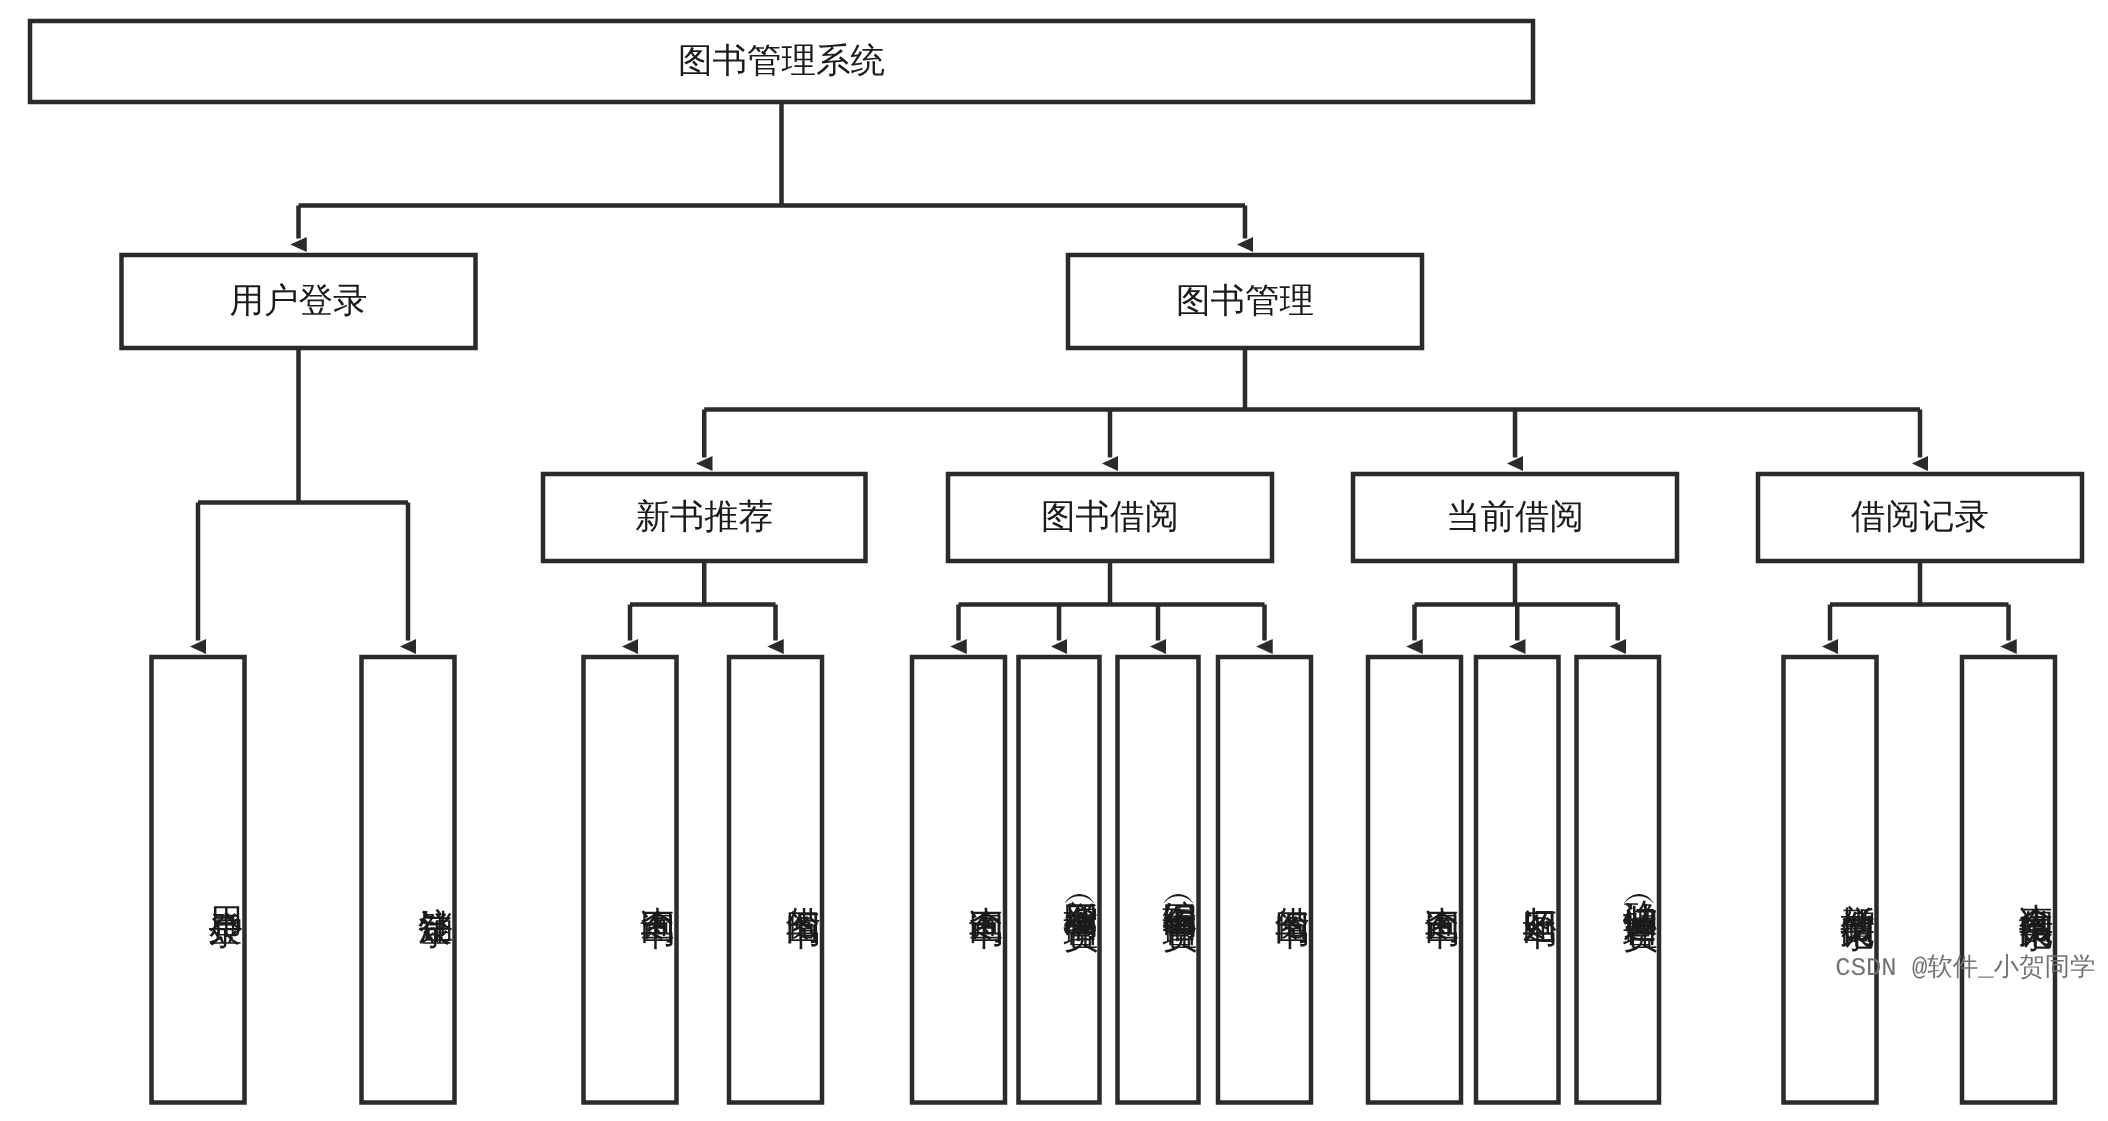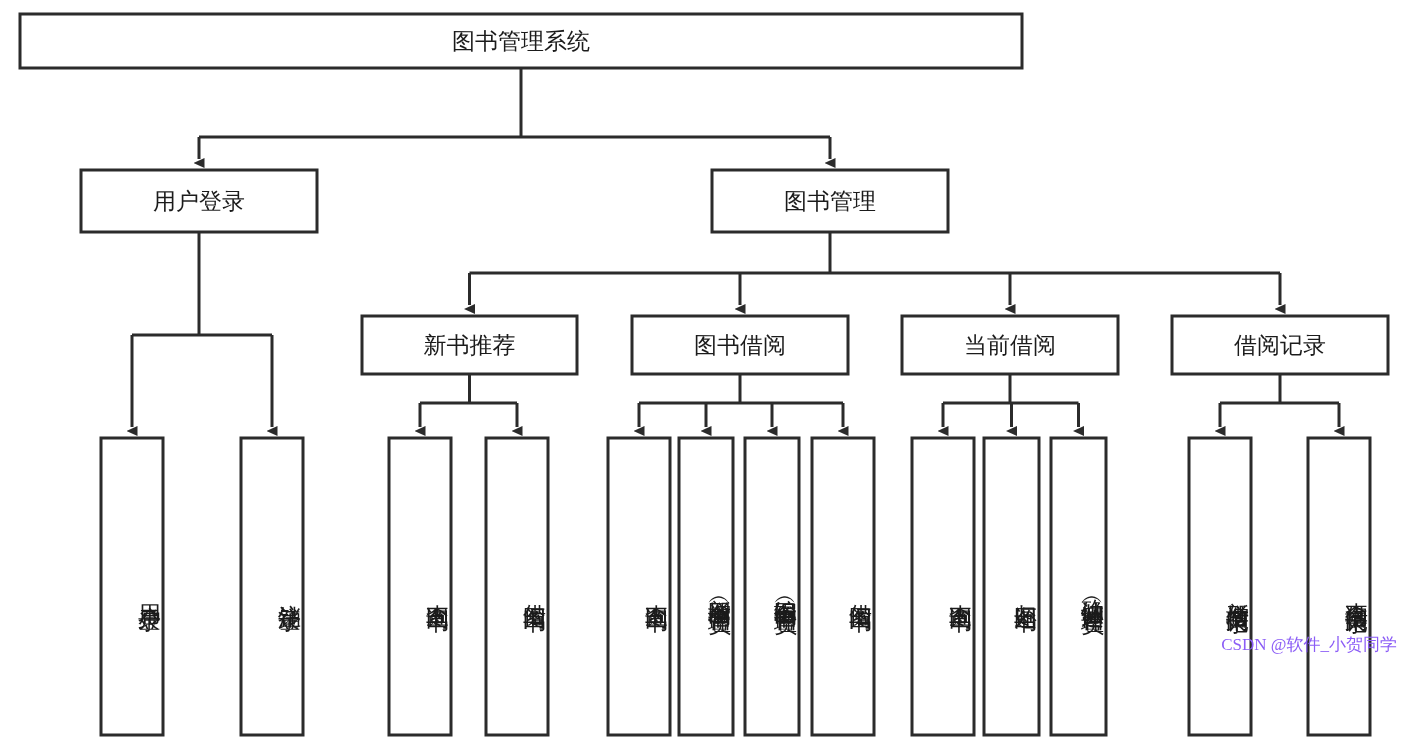--- a/index.html
+++ b/index.html
@@ -23,22 +23,22 @@
     text-orientation:upright;
     font-family:"DejaVu Sans","Liberation Sans",sans-serif;
     font-size:23px;line-height:1.18;color:#1b1b1b;
     letter-spacing:2px;
     display:flex;align-items:flex-start;justify-content:center;
     white-space:nowrap;
     pointer-events:none;
   }
   .watermark{
     position:absolute;right:8px;bottom:6px;
-    font-family:Liberation Serif, serif;
-    font-size:17px;color:#8b5cf6;white-space:nowrap;
+    font-family:Liberation Mono, monospace;
+    font-size:17px;color:#737373;white-space:nowrap;
   }
 </style>
 </head>
 <body>
 
 <div id="diagram-root">
 
   <svg class="canvas" viewBox="0 0 1405 747">
     <defs>
       <marker id="arrow" markerWidth="10" markerHeight="11" refX="1" refY="5.5" orient="auto" markerUnits="userSpaceOnUse">

